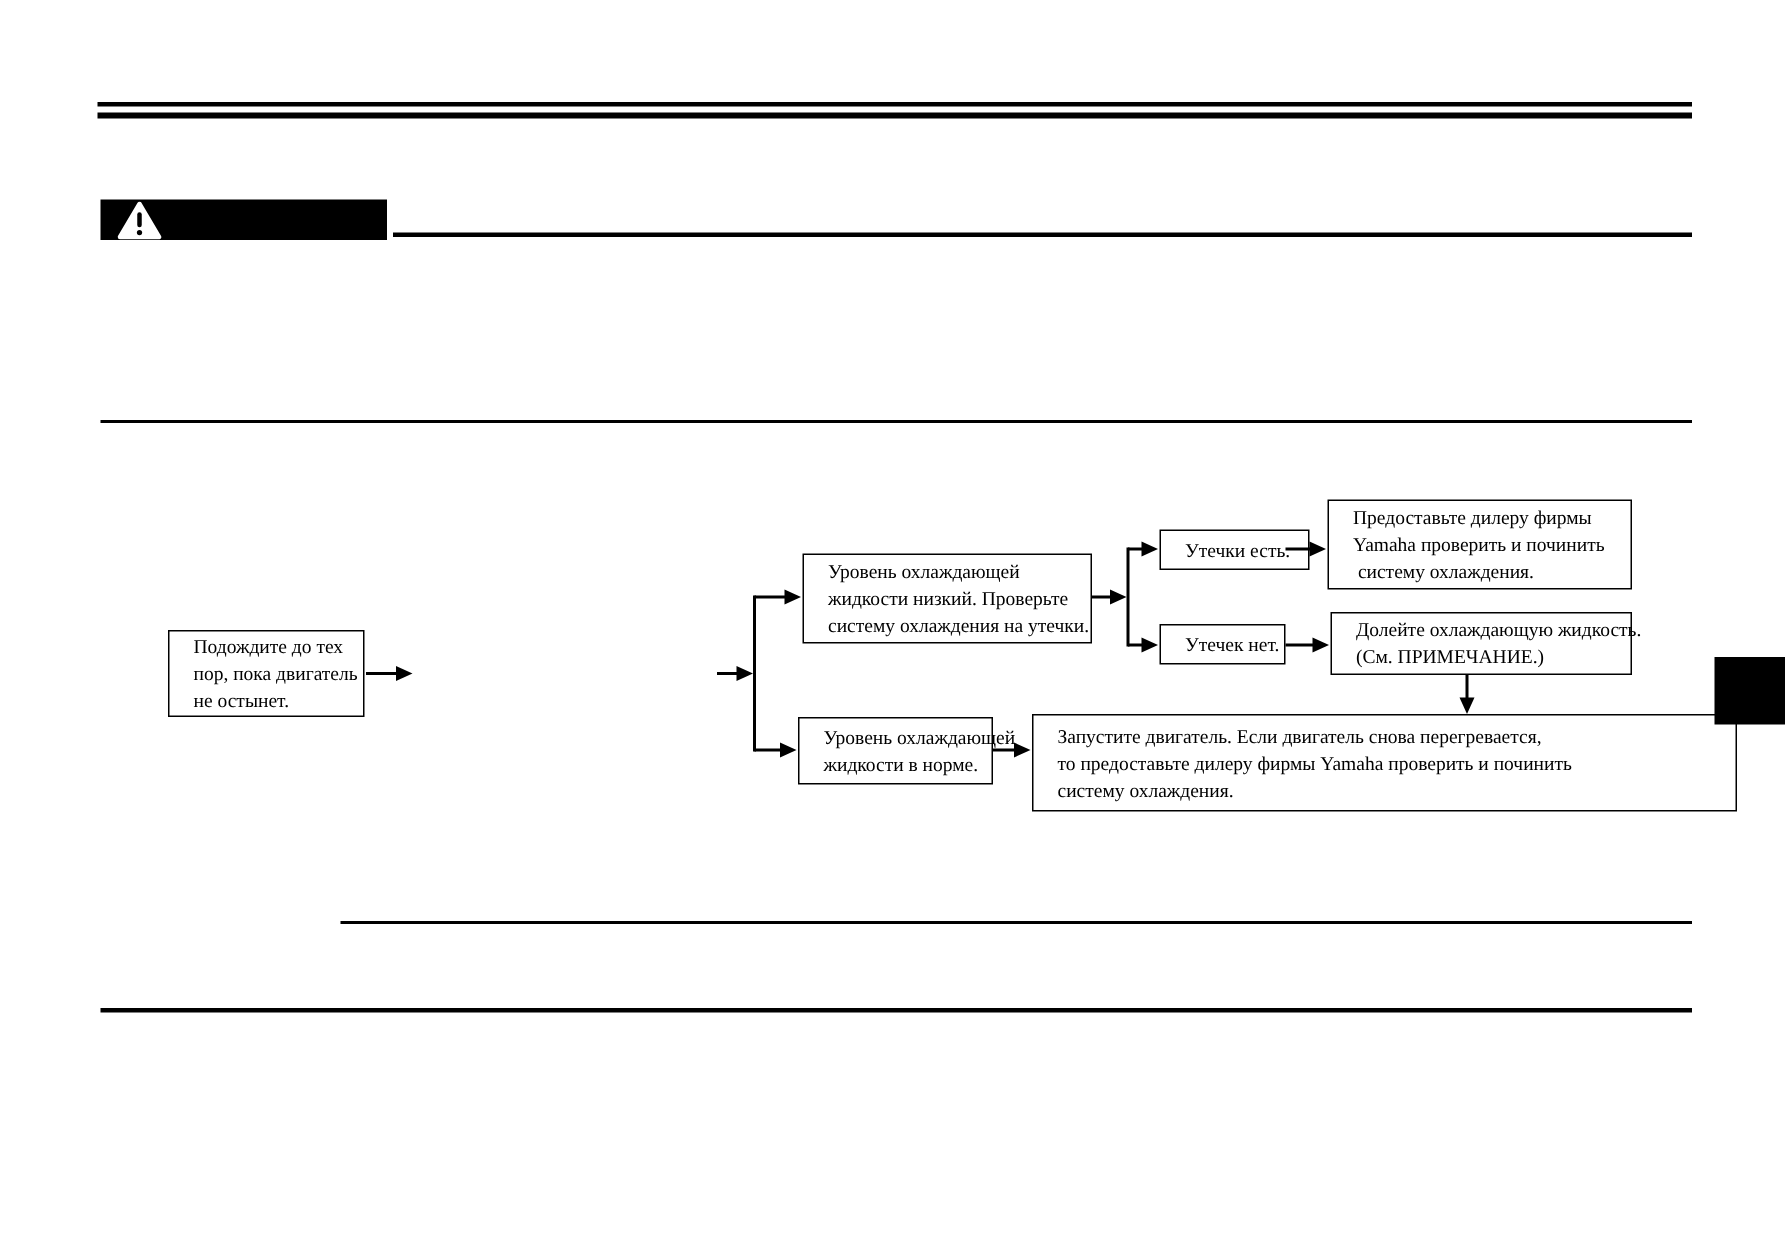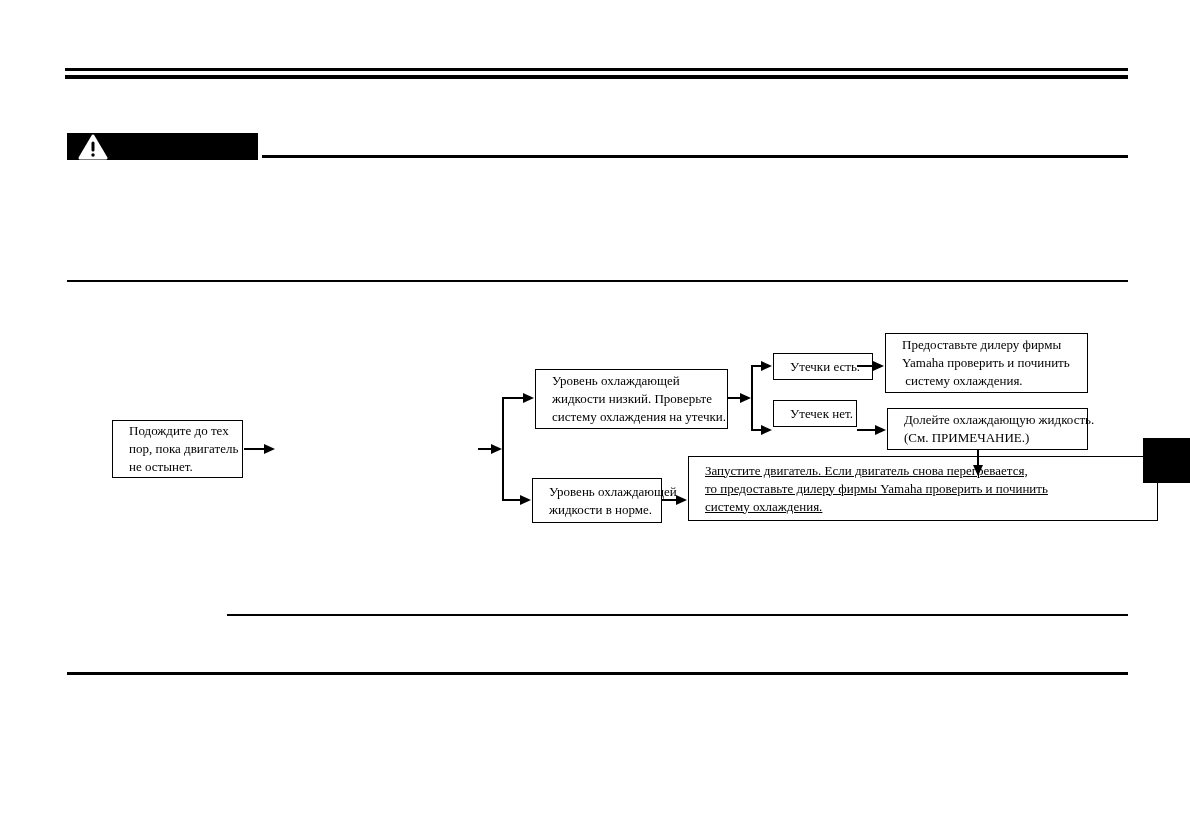--- a/index.html
+++ b/index.html
@@ -78,33 +78,33 @@
 пор, пока двигатель
 не остынет.</div>
 
 
   <div class="fbox" style="left:535px; top:369px; width:193px; height:60px;">Уровень охлаждающей
 жидкости низкий. Проверьте
 систему охлаждения на утечки.</div>
 
   <div class="fbox" style="left:773px; top:353px; width:100px; height:27px;">Утечки есть.</div>
 
-  <div class="fbox" style="left:773px; top:400px; width:84px; height:27px;">Утечек нет.</div>
+  <div class="fbox" style="left:773px; top:416px; width:84px; height:27px;">Утечек нет.</div>
 
   <div class="fbox" style="left:885px; top:333px; width:203px; height:60px;">Предоставьте дилеру фирмы
 Yamaha проверить и починить
  систему охлаждения.</div>
 
   <div class="fbox" style="left:887px; top:408px; width:201px; height:42px;">Долейте охлаждающую жидкость.
 (См. ПРИМЕЧАНИЕ.)</div>
 
   <div class="fbox" style="left:532px; top:478px; width:130px; height:45px;">Уровень охлаждающей
 жидкости в норме.</div>
 
-  <div class="fbox" style="left:688px; top:456px; width:470px; height:65px;text-decoration:underline;">Запустите двигатель. Если двигатель снова перегревается,
+  <div class="fbox" style="left:688px; top:476px; width:470px; height:65px;">Запустите двигатель. Если двигатель снова перегревается,
 то предоставьте дилеру фирмы Yamaha проверить и починить
 систему охлаждения.</div>
 
   <div class="hline" style="left:244px; top:448px; width:21px;"></div>
   <div class="arr-r" style="left:264px; top:444px;"></div>
 
   <div class="hline" style="left:478px; top:448px; width:15px;"></div>
   <div class="arr-r" style="left:491px; top:444px;"></div>
   <div class="vline" style="left:502px; top:397px; height:104px;"></div>
   <div class="hline" style="left:503px; top:397px; width:21px;"></div>

